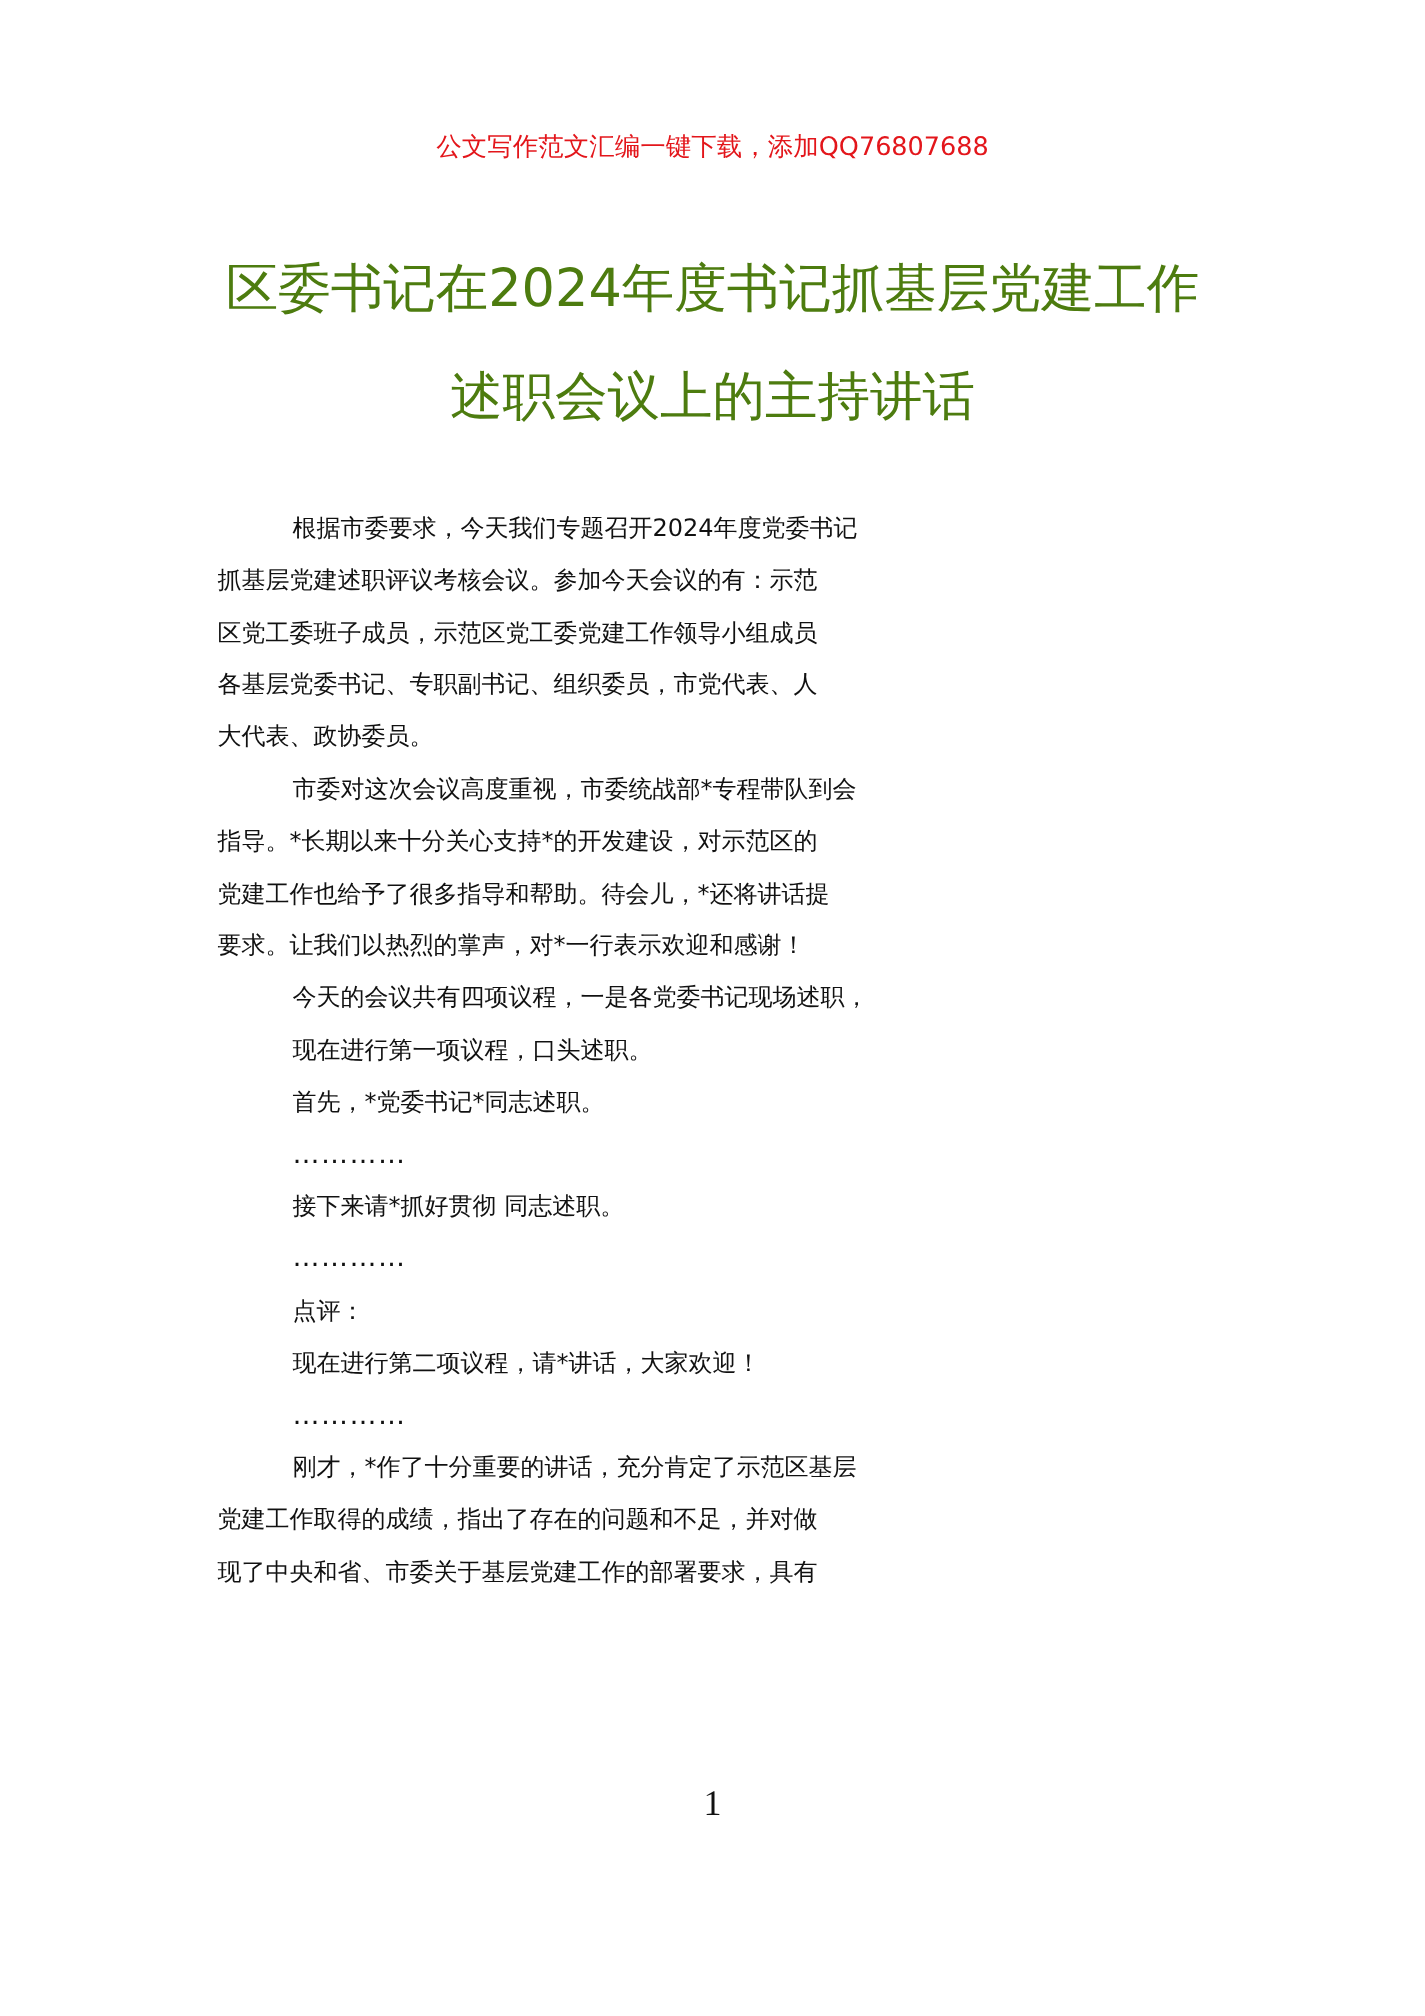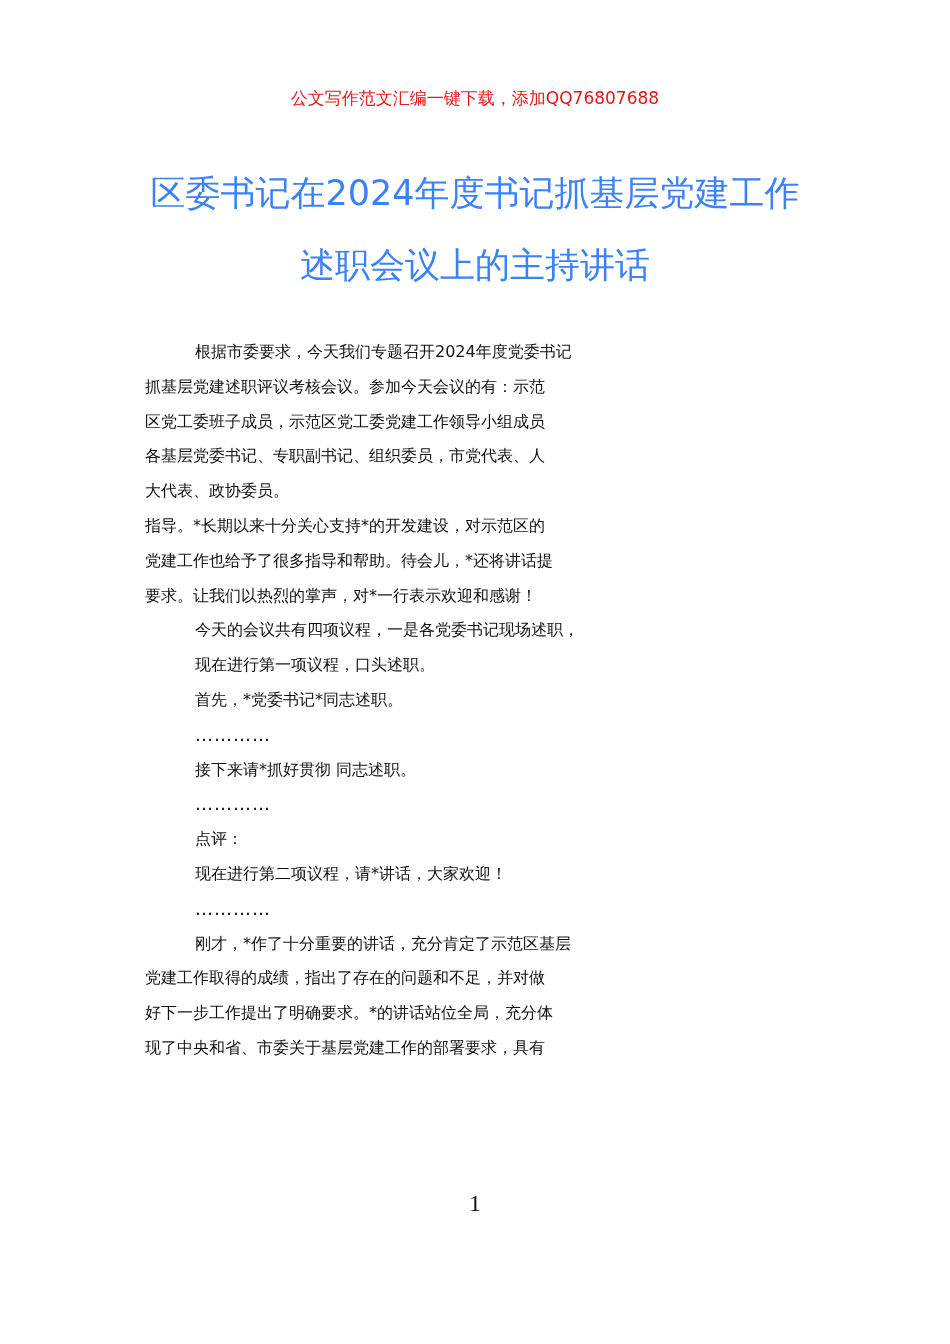--- a/index.html
+++ b/index.html
@@ -34,21 +34,21 @@
       color: #e3161b;
       letter-spacing: 0px;
     }
     .doc-title {
       position: absolute;
       left: 0;
       width: 950px;
       text-align: center;
       font-size: 35px;
       line-height: 46px;
-      color: #3b82f6;
+      color: #4d7c0f;
       letter-spacing: 0px;
     }
     .doc-title.line1 { top: 170px; }
     .doc-title.line2 { top: 242px; }
     .body-text {
       position: absolute;
       left: 145px;
       top: 335px;
       width: 665px;
     }
@@ -86,33 +86,33 @@
 
   <div class="doc-title line1">区委书记在2024年度书记抓基层党建工作</div>
   <div class="doc-title line2">述职会议上的主持讲话</div>
 
   <div class="body-text">
     <div class="line indent">根据市委要求，今天我们专题召开2024年度党委书记</div>
     <div class="line">抓基层党建述职评议考核会议。参加今天会议的有：示范</div>
     <div class="line">区党工委班子成员，示范区党工委党建工作领导小组成员</div>
     <div class="line">各基层党委书记、专职副书记、组织委员，市党代表、人</div>
     <div class="line">大代表、政协委员。</div>
+    <div class="line indent">市委对这次会议高度重视，市委统战部*专程带队到会</div>
     <div class="line">指导。*长期以来十分关心支持*的开发建设，对示范区的</div>
     <div class="line">党建工作也给予了很多指导和帮助。待会儿，*还将讲话提</div>
     <div class="line">要求。让我们以热烈的掌声，对*一行表示欢迎和感谢！</div>
     <div class="line indent">今天的会议共有四项议程，一是各党委书记现场述职，</div>
     <div class="line indent">现在进行第一项议程，口头述职。</div>
     <div class="line indent">首先，*党委书记*同志述职。</div>
     <div class="line indent dots">…………</div>
     <div class="line indent">接下来请*抓好贯彻 同志述职。</div>
     <div class="line indent dots">…………</div>
     <div class="line indent">点评：</div>
     <div class="line indent">现在进行第二项议程，请*讲话，大家欢迎！</div>
     <div class="line indent dots">…………</div>
     <div class="line indent">刚才，*作了十分重要的讲话，充分肯定了示范区基层</div>
     <div class="line">党建工作取得的成绩，指出了存在的问题和不足，并对做</div>
-    <div class="line">好下一步工作提出了明确要求。*的讲话站位全局，充分体</div>
     <div class="line">现了中央和省、市委关于基层党建工作的部署要求，具有</div>
   </div>
 
   <div class="page-number">1</div>
 
 </div>
 
 </body></html>

